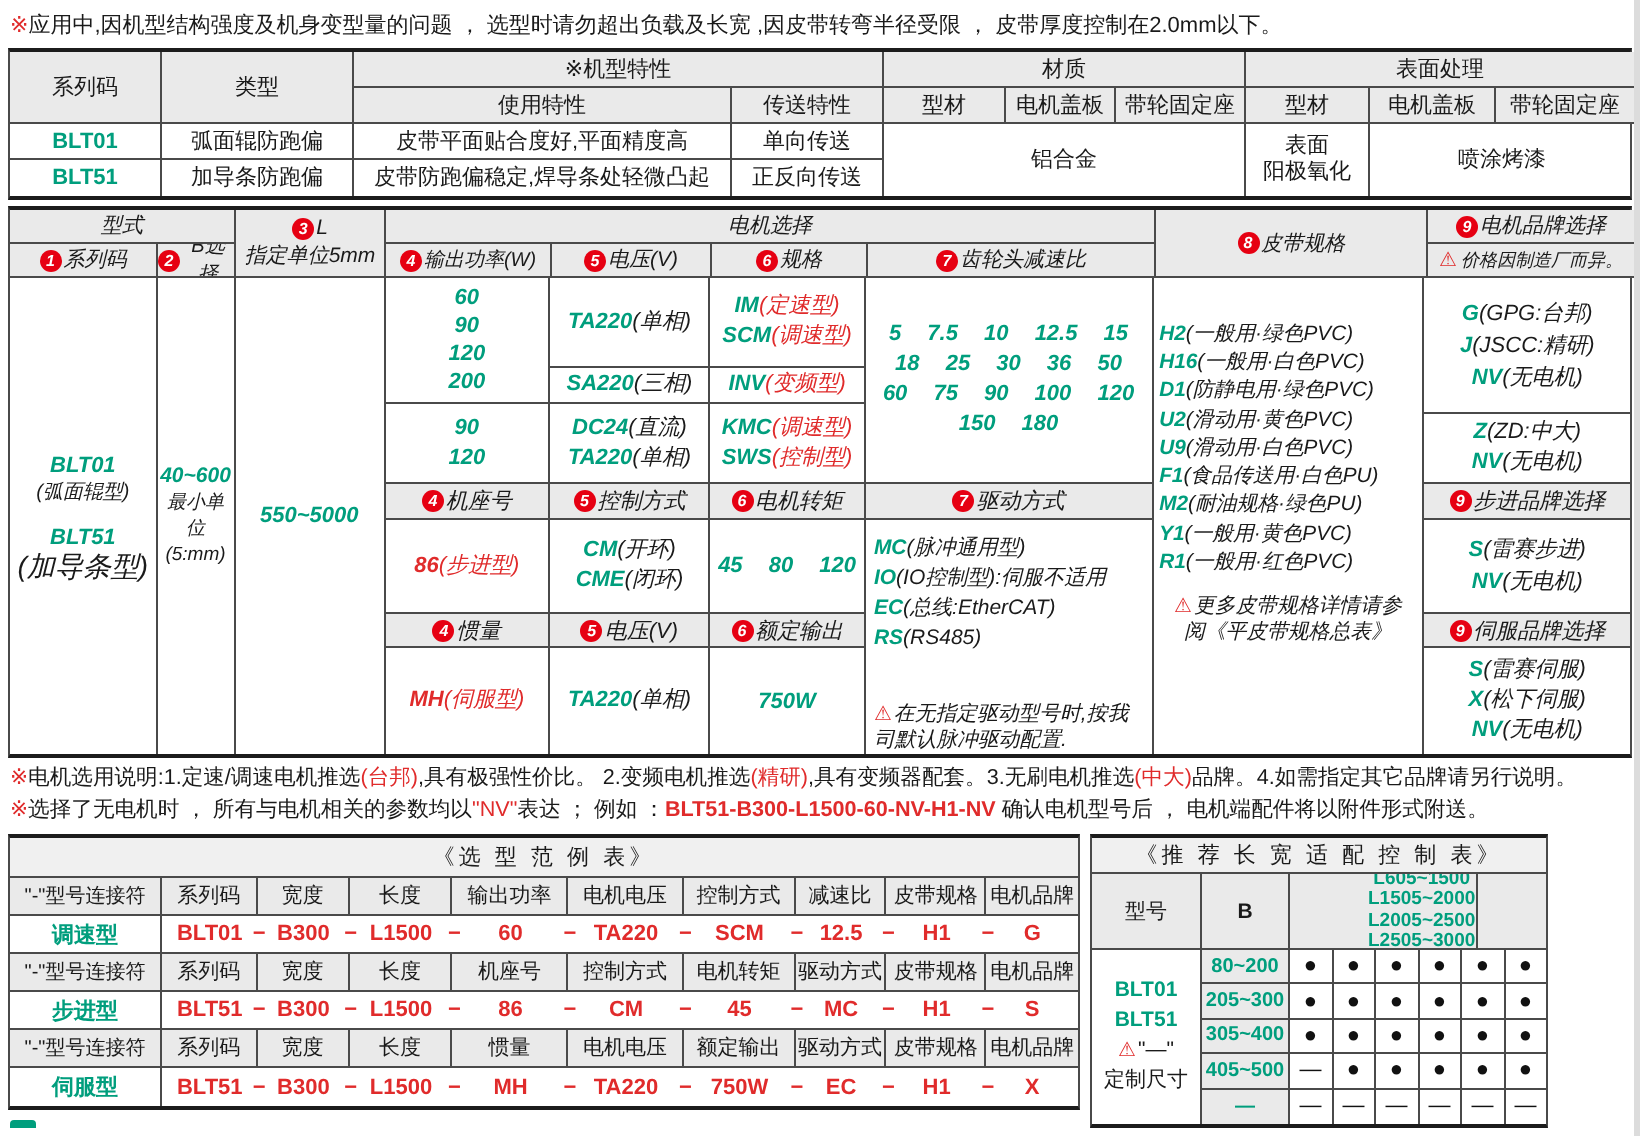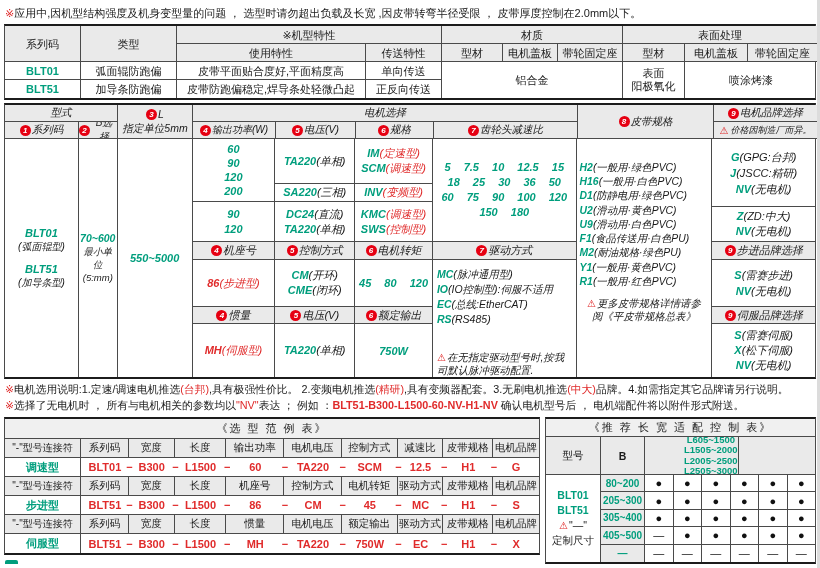--- a/index.html
+++ b/index.html
@@ -55,21 +55,21 @@
 .exh>div:nth-child(4),.exv>div:nth-child(4){width:58px;}
 .exh>div:nth-child(5),.exv>div:nth-child(5){width:58px;}
 .exh>div:nth-child(6),.exv>div:nth-child(6){width:56px;}
 .exh>div:nth-child(7),.exv>div:nth-child(7){width:46px;}
 .exh>div:nth-child(8),.exv>div:nth-child(8){width:50px;}
 .exh>div:nth-child(9),.exv>div:nth-child(9){width:46px;}
 .dash{position:absolute;right:-4px;color:#e02b2b;font-weight:bold;}
 .exv>div:last-child .dash{display:none;}
 .vlabel{color:#009e7d;font-weight:bold;font-size:11px;background:#fff;}
 
-.adt{width:271px;font-size:10.5px;}
+.adt{width:229px;font-size:10.5px;}
 .ad-title{height:17px;display:flex;align-items:center;justify-content:center;background:#f0f0f0;border-bottom:1px solid #4a4a4a;font-size:11px;letter-spacing:2px;}
 .adh{display:flex;height:38px;box-sizing:border-box;border-bottom:1px solid #4a4a4a;background:#eaeaea;}
 .adh>div{box-sizing:border-box;display:flex;flex-direction:column;align-items:center;justify-content:center;border-right:1px solid #4a4a4a;overflow:hidden;}
 .adh .mcol{width:55px;flex:none;}
 .adh .bcol2{width:44px;flex:none;font-weight:bold;}
 .adlh>div{flex:1;color:#009e7d;font-weight:bold;font-size:9.5px;line-height:10.5px;padding-left:39px;}
 .adlh>div:last-child{border-right:none;}
 .ad-body{display:flex;}
 .ad-model{box-sizing:border-box;width:55px;flex:none;border-right:1px solid #4a4a4a;display:flex;flex-direction:column;align-items:center;justify-content:center;line-height:15px;font-size:10.5px;}
 .ad-rows{flex:1;display:flex;flex-direction:column;}
@@ -168,27 +168,27 @@
         </div>
     </div>
 
     <div class="mbody">
 
       <div class="bcol" style="width:74px">
         <div style="height:238px;line-height:14px">
           <span class="teal">BLT01</span>
           <span style="font-size:10px">(弧面辊型)</span>
           <span class="teal" style="margin-top:8px">BLT51</span>
-          <span style="font-size:10px">(加导条型)</span>
+          <span style="font-size:14px">(加导条型)</span>
         </div>
       </div>
 
       <div class="bcol" style="width:39px">
         <div style="height:238px;line-height:13px;font-size:9.5px">
-          <span class="teal" style="font-size:10.5px">70~600</span>
+          <span class="teal" style="font-size:10.5px">40~600</span>
           <span>最小单位</span>
           <span>(5:mm)</span>
         </div>
       </div>
 
       <div class="bcol" style="width:75px">
         <div style="height:238px">
             <span class="teal">550~5000</span>
           </div>
       </div>

